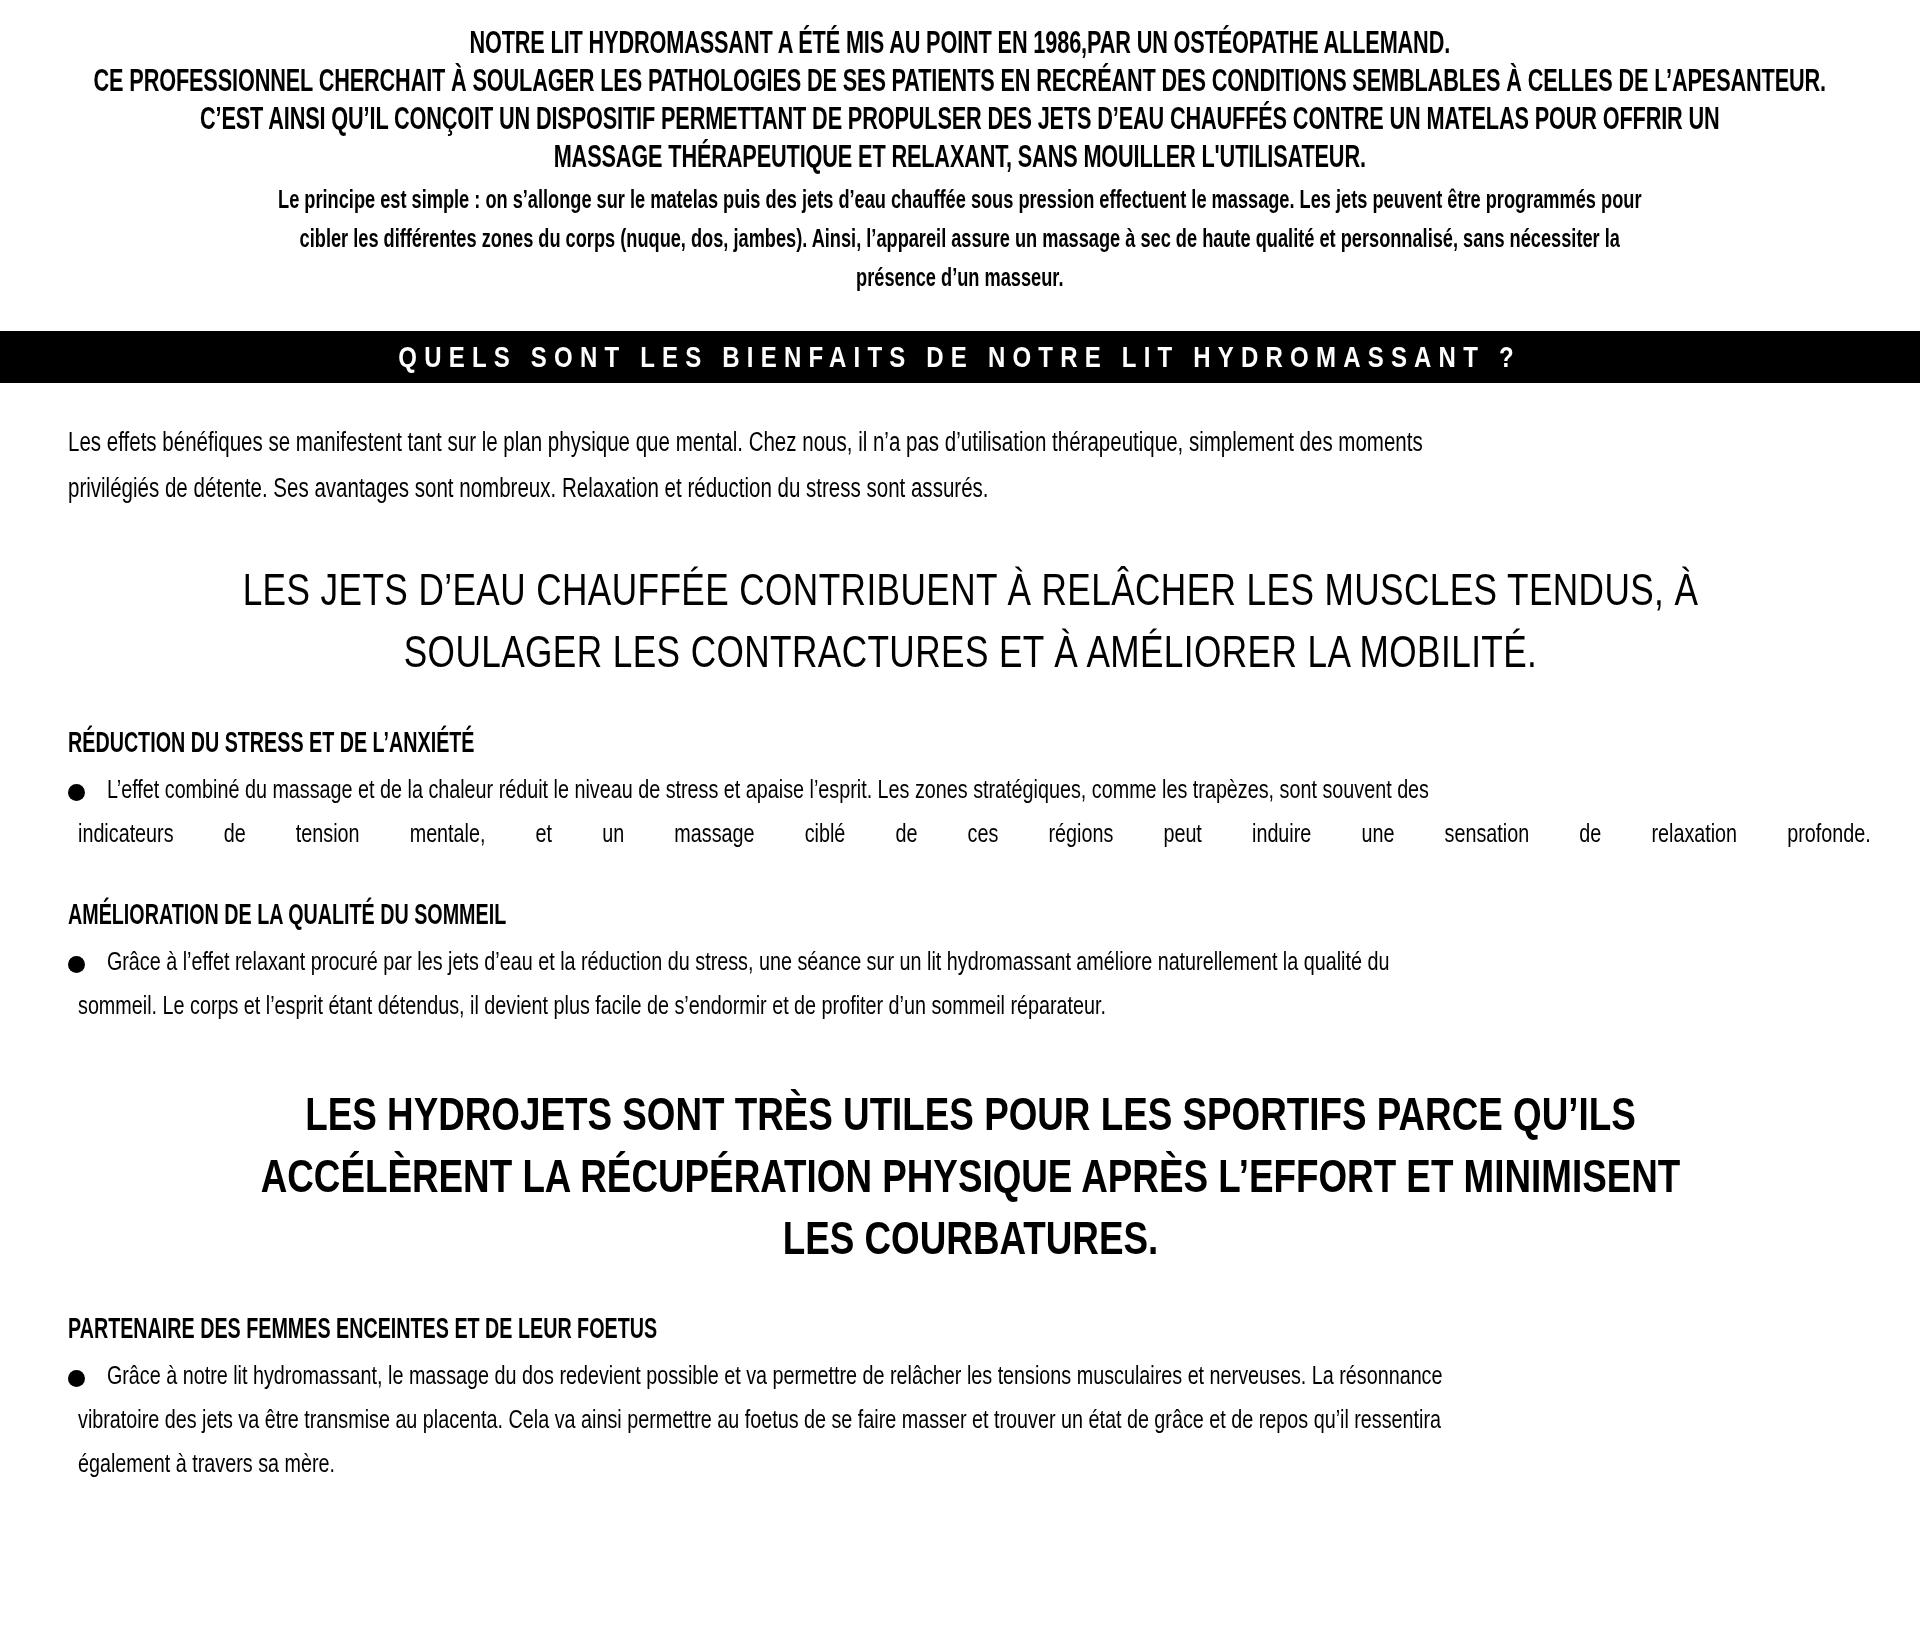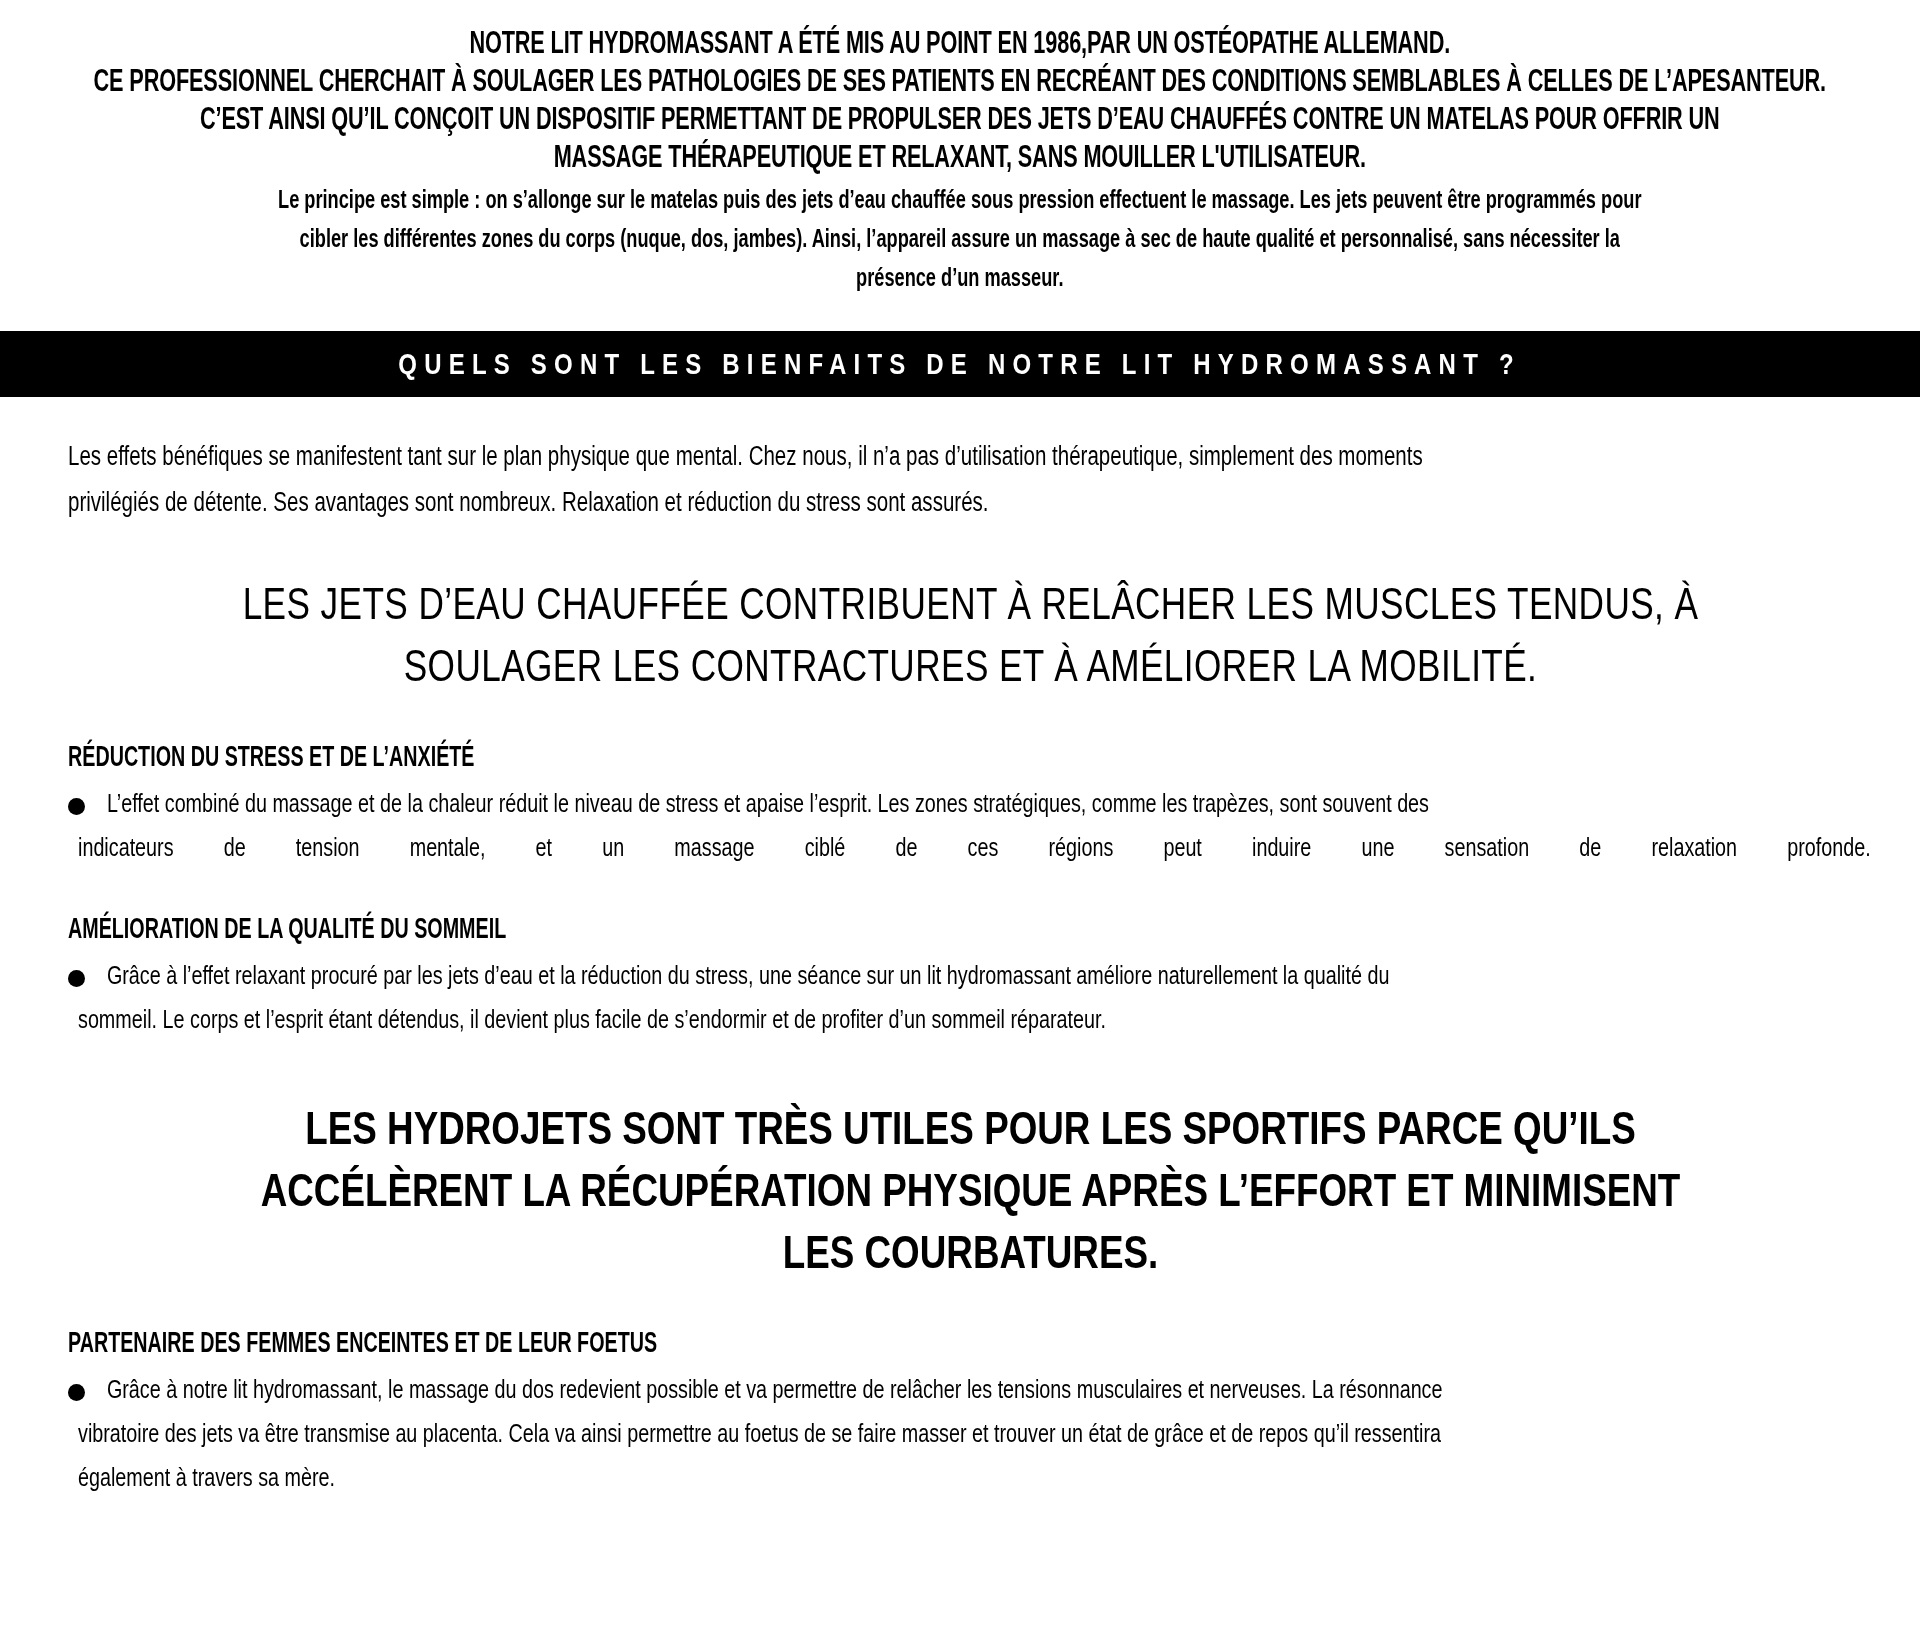--- a/index.html
+++ b/index.html
@@ -61,21 +61,21 @@
   .intro-para .ln {
     display: block;
     white-space: nowrap;
   }
 
   
   .banner {
     margin-top: 34px;
     width: 100%;
     background: #000000;
-    height: 66px;
+    height: 52px;
     display: flex;
     align-items: center;
     justify-content: center;
   }
   .banner-text {
     color: #ffffff;
     font-family: "Liberation Sans", sans-serif;
     font-weight: 700;
     text-transform: uppercase;
     font-size: 30px;

